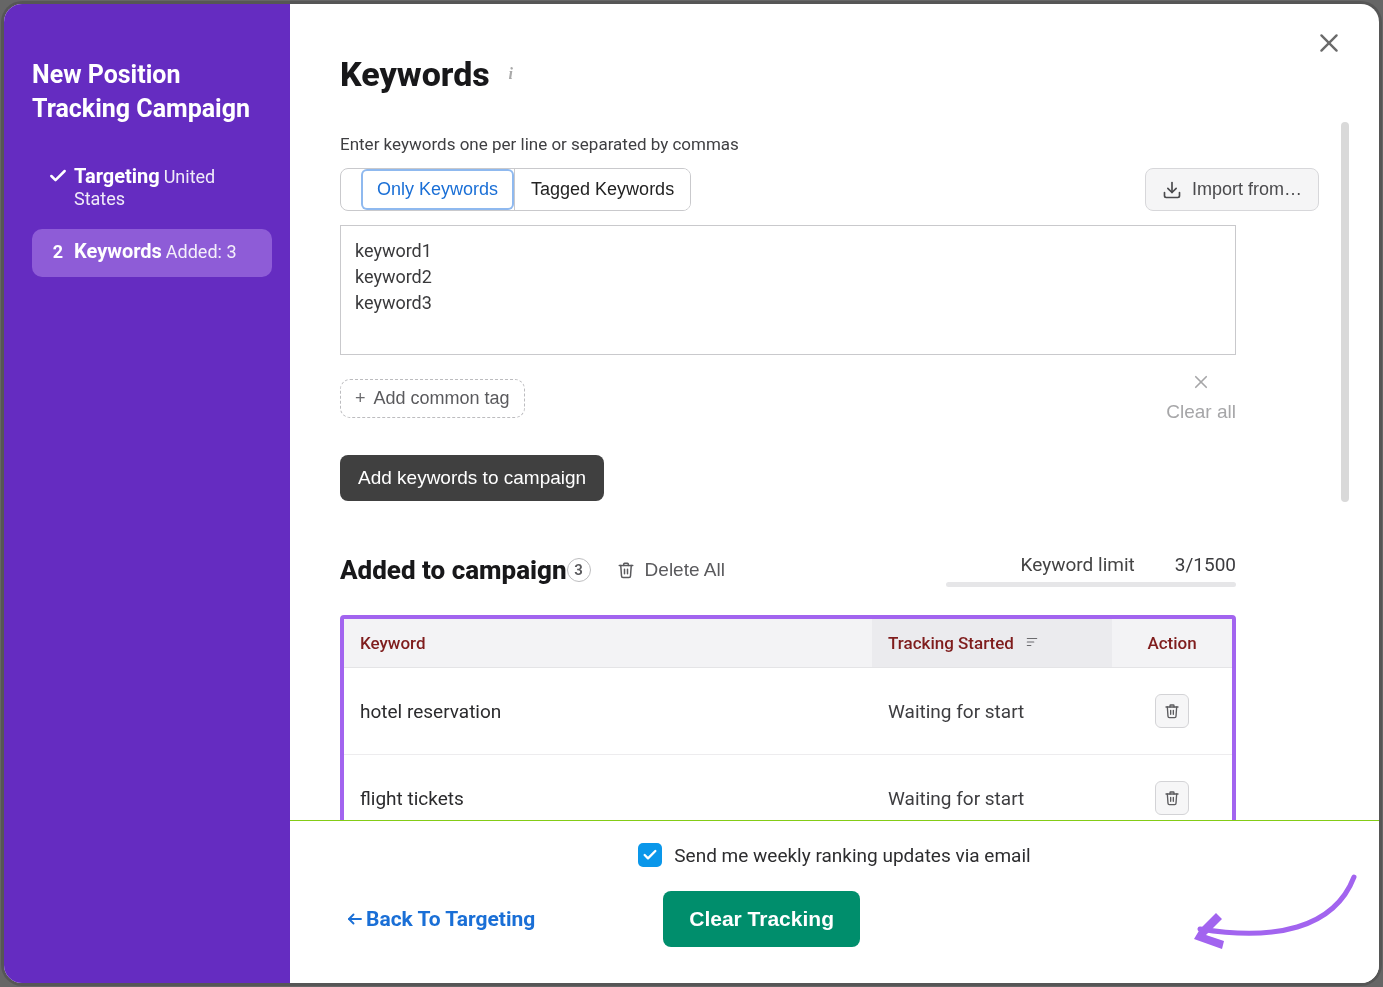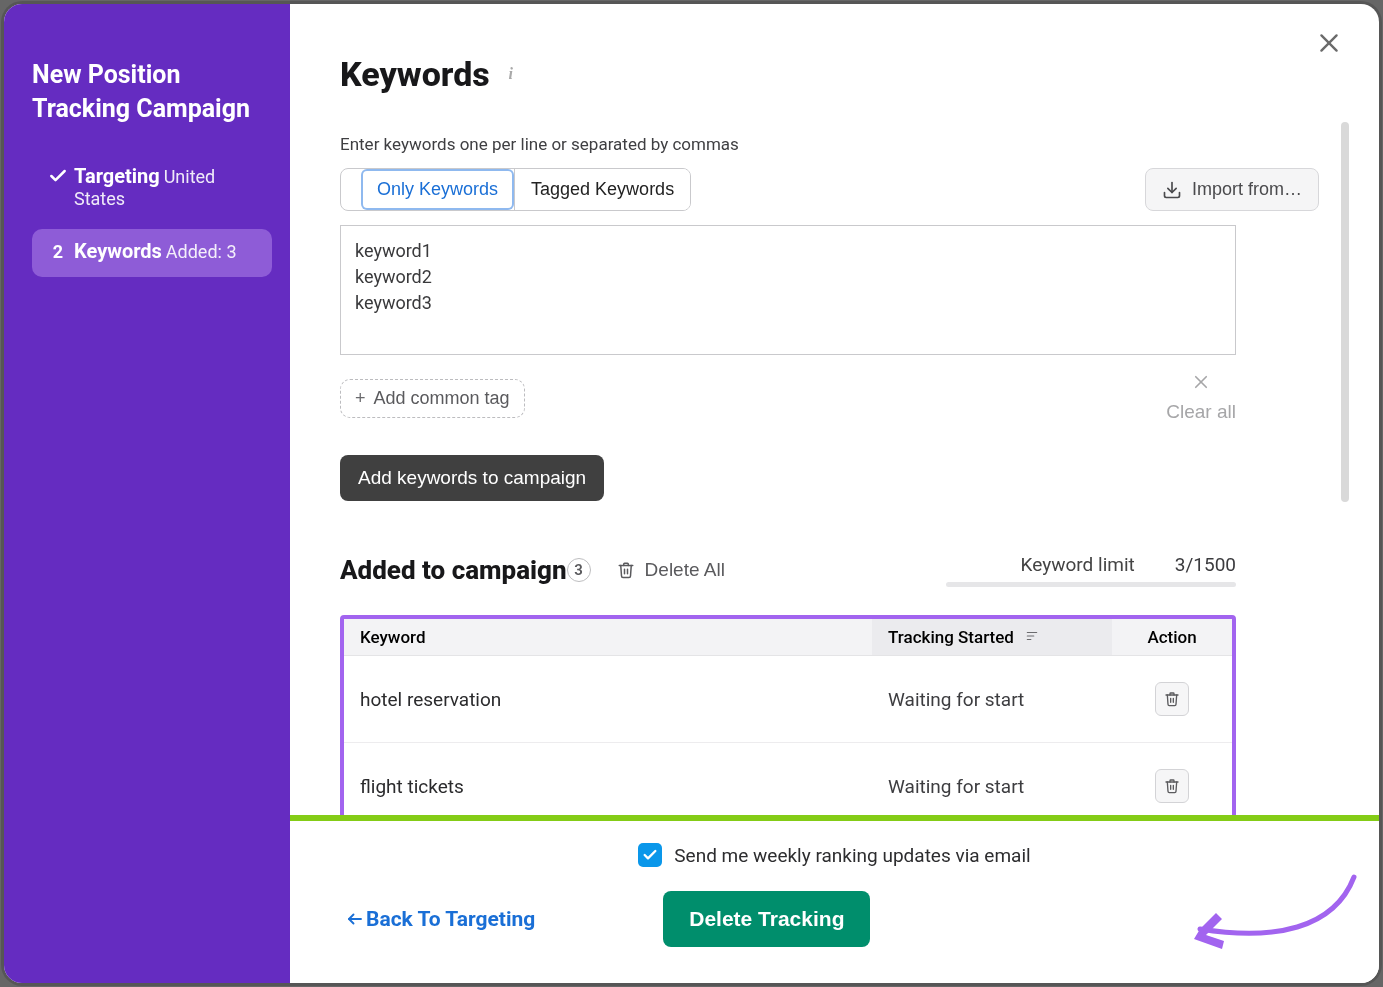--- a/index.html
+++ b/index.html
@@ -262,23 +262,23 @@
     width: 896px;
     border: 4px solid #a264ef;
     border-radius: 4px;
     overflow: hidden;
   }
   table { width: 100%; border-collapse: collapse; }
   thead th {
     background: #f3f3f5;
     text-align: left;
     font-weight: 500;
-    color: #000000;
+    color: #7f1d1d;
     font-size: 17px;
-    padding: 8px 16px;
+    padding: 14px 16px;
     border-bottom: 1px solid #e4e4e6;
   }
   thead th.tracking-col {
     background: #ebebee;
   }
   .sort-icon { margin-left: 6px; color: #6b6b6e; }
   tbody td {
     padding: 26px 16px;
     font-size: 19px;
     color: #2b2b2d;
@@ -293,21 +293,21 @@
     background: #f6f6f7;
     border-radius: 6px;
     display: inline-flex;
     align-items: center; justify-content: center;
     cursor: pointer;
     color: #5b5b5e;
   }
   .row-delete svg { width: 16px; height: 18px; }
 
   .footer {
-    border-top: 6px solid #84cc16;
+    border-top: 1px solid #84cc16;
     padding: 22px 50px 36px 50px;
     background: #fff;
     position: relative;
   }
   .weekly {
     display: flex;
     align-items: center;
     justify-content: center;
     gap: 12px;
     margin-bottom: 24px;
@@ -523,21 +523,21 @@
         <span>Send me weekly ranking updates via email</span>
       </div>
       <div class="footer-row">
         <a href="#" class="back-link">
           <svg viewBox="0 0 24 24" fill="none" stroke="currentColor" stroke-width="2.5" stroke-linecap="round" stroke-linejoin="round">
               <line x1="20" y1="12" x2="4" y2="12"></line>
               <polyline points="10 18 4 12 10 6"></polyline>
             </svg>
           <span>Back To Targeting</span>
         </a>
-        <button class="start-btn">Delete Tracking</button>
+        <button class="start-btn">Clear Tracking</button>
       </div>
 
       <svg class="annotation arrow" viewBox="0 0 200 90">
         <path d="M190 8 C 170 60, 110 72, 36 60" fill="none" stroke="#a264ef" stroke-width="5" stroke-linecap="round"></path>
         <path d="M36 60 L52 44 L58 50 L42 66 L60 72 L58 80 L30 70 Z" fill="#a264ef"></path>
       </svg>
     </div>
   </main>
 </div>
 

